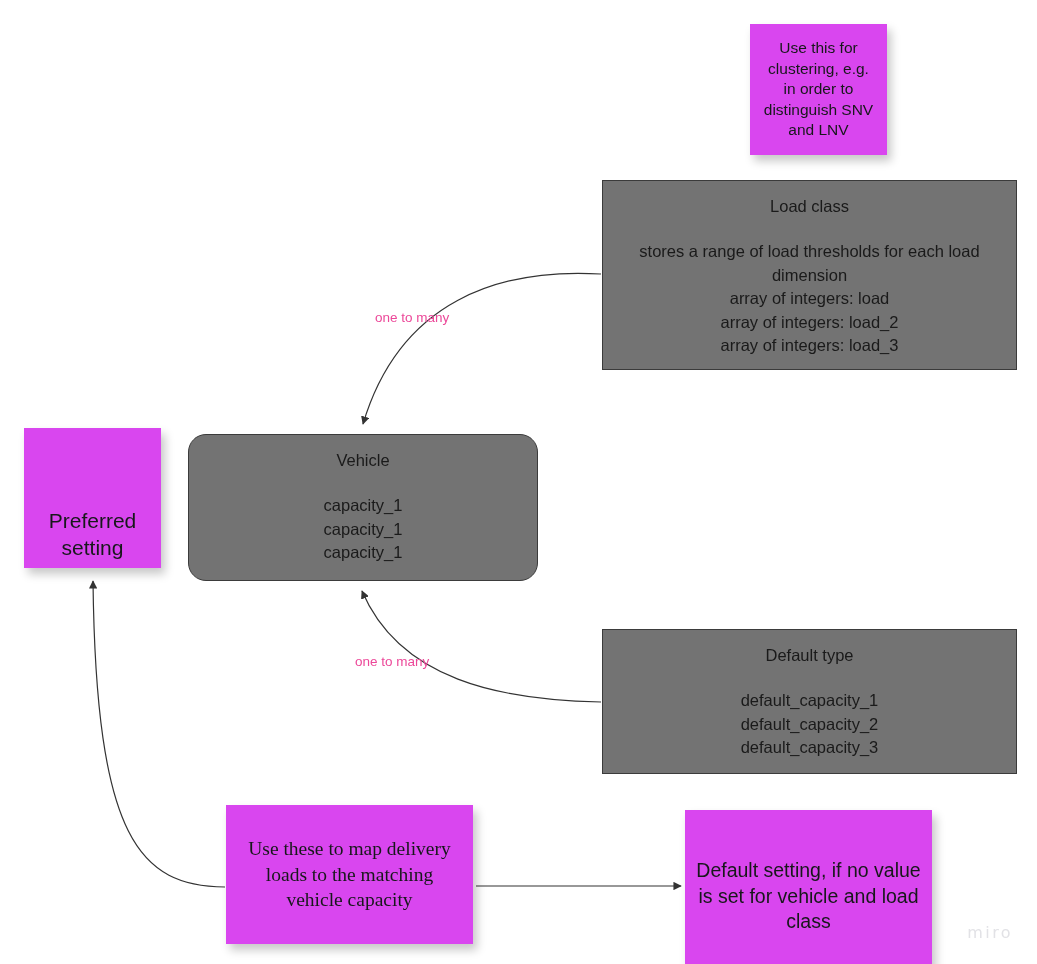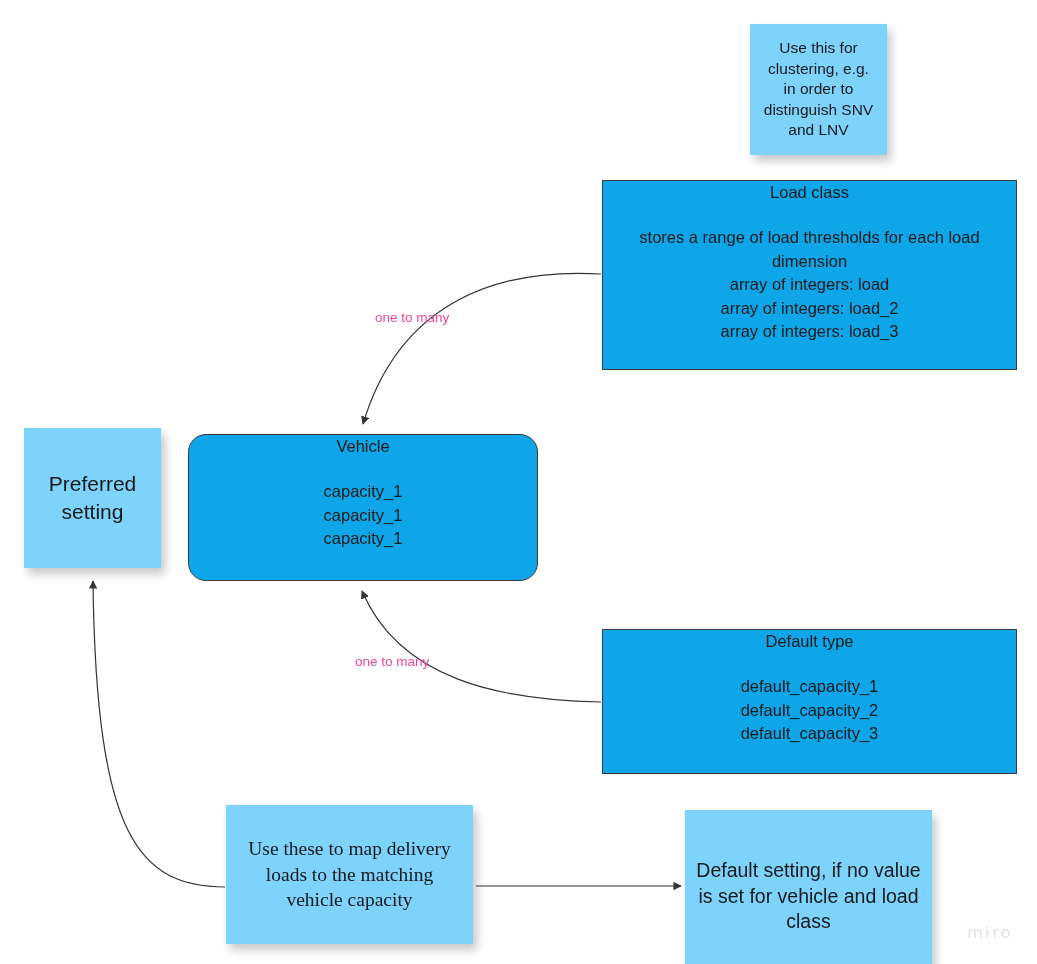--- a/index.html
+++ b/index.html
@@ -27,23 +27,24 @@
     top: 0;
     width: 1037px;
     height: 964px;
     pointer-events: none;
   }
 
   
   .entity {
     position: absolute;
     box-sizing: border-box;
-    background: #0ea5e9;
+    background: #737373;
     border: 1.6px solid #3b3b3b;
     text-align: center;
+    padding-top: 14px;
   }
   .entity-title {
     font-size: 16.5px;
     line-height: 1.35;
     color: #1a1a1a;
     margin-bottom: 23px;
   }
   .entity-attrs {
     font-size: 16.5px;
     line-height: 1.42;
@@ -72,21 +73,21 @@
     left: 602px;
     top: 629px;
     width: 415px;
     height: 145px;
   }
 
   
   .sticky {
     position: absolute;
     box-sizing: border-box;
-    background: #7dd3fc;
+    background: #d946ef;
     color: #17181a;
     display: flex;
     align-items: center;
     justify-content: center;
     text-align: center;
     box-shadow: 4px 6px 9px rgba(0,0,0,0.22);
     padding: 6px 10px;
   }
   .sticky-text {
     white-space: pre-line;
@@ -99,20 +100,21 @@
     width: 137px;
     height: 131px;
   }
   #sticky-clustering .sticky-text { font-size: 15.5px; }
 
   #sticky-preferred {
     left: 24px;
     top: 428px;
     width: 137px;
     height: 140px;
+    align-items: flex-end;
   }
   #sticky-preferred .sticky-text { font-size: 21px; }
 
   #sticky-map-loads {
     left: 226px;
     top: 805px;
     width: 247px;
     height: 139px;
   }
   #sticky-map-loads .sticky-text { font-size: 19.5px; font-family: Liberation Serif, serif; }

